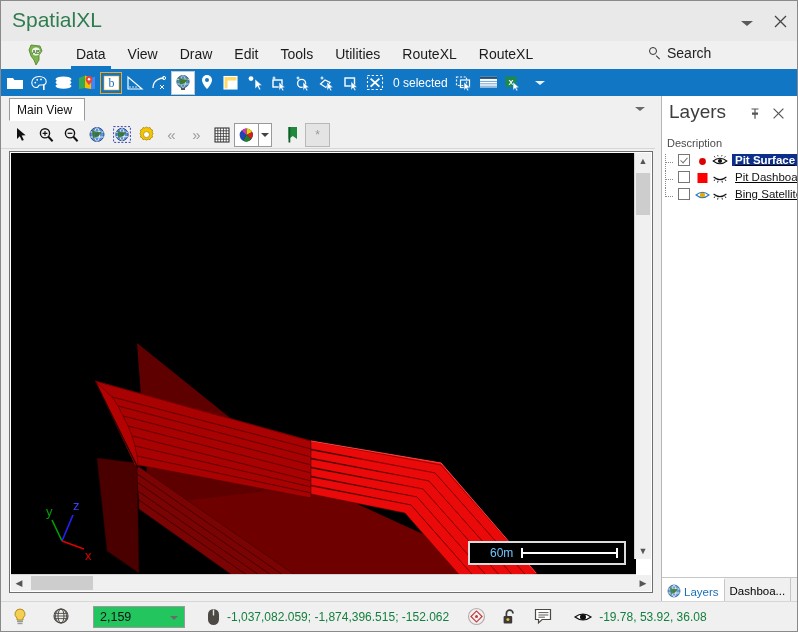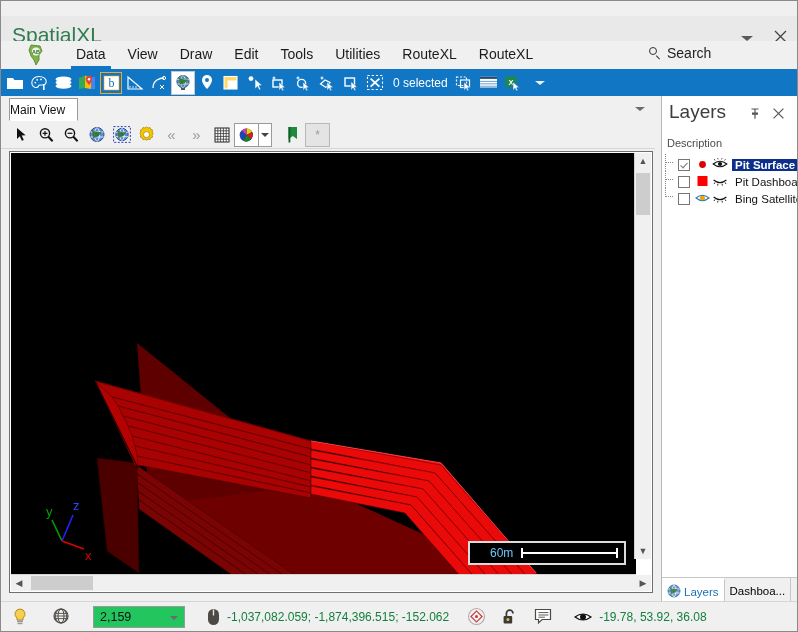--- a/index.html
+++ b/index.html
@@ -19,21 +19,21 @@
     height: 632px;
     overflow: hidden;
     border: 1px solid #8a8a8a;
     box-sizing: border-box;
     background: #f0f0f0;
   }
 
   
   .titlebar {
     position: absolute;
-    left: 0; top: 15px;
+    left: 0; top: 0;
     width: 796px; height: 40px;
     background: #e9e9e9;
     border-bottom: 1px solid #e3e3e3;
   }
   .app-title {
     position: absolute;
     left: 11px; top: 7px;
     font-size: 21px;
     color: #2f7d4f;
     letter-spacing: 0px;
@@ -197,21 +197,21 @@
     position: absolute;
     left: 0; top: 0;
     width: 654px; height: 25px;
     background: #f0f0f0;
     border-bottom: 1px solid #9a9a9a;
   }
   .doctab {
     position: absolute;
     left: 8px; top: 2px;
     height: 23px;
-    padding: 4px 12px 0 0;
+    padding: 4px 12px 0 7px;
     background: #ffffff;
     border: 1px solid #9a9a9a;
     border-bottom: 1px solid #ffffff;
     font-size: 12px;
     color: #111;
     box-sizing: border-box;
     cursor: default;
   }
   .tabstrip-caret {
     position: absolute;
@@ -442,22 +442,23 @@
   .layer-list {
     position: absolute;
     left: 0; top: 58px;
     width: 135px;
     background: #fff;
   }
   .layer-row {
     position: relative;
     height: 17px;
     display: flex;
-    align-items: flex-end;
-    cursor: default;
+    align-items: flex-start;
+    cursor: default;
+    text-decoration: underline;
   }
   .tree-guide {
     position: absolute;
     left: 3px; top: 0; bottom: 0;
     width: 11px;
     border-left: 1px dotted #888;
   }
   .tree-guide::after {
     content: "";
     position: absolute;

